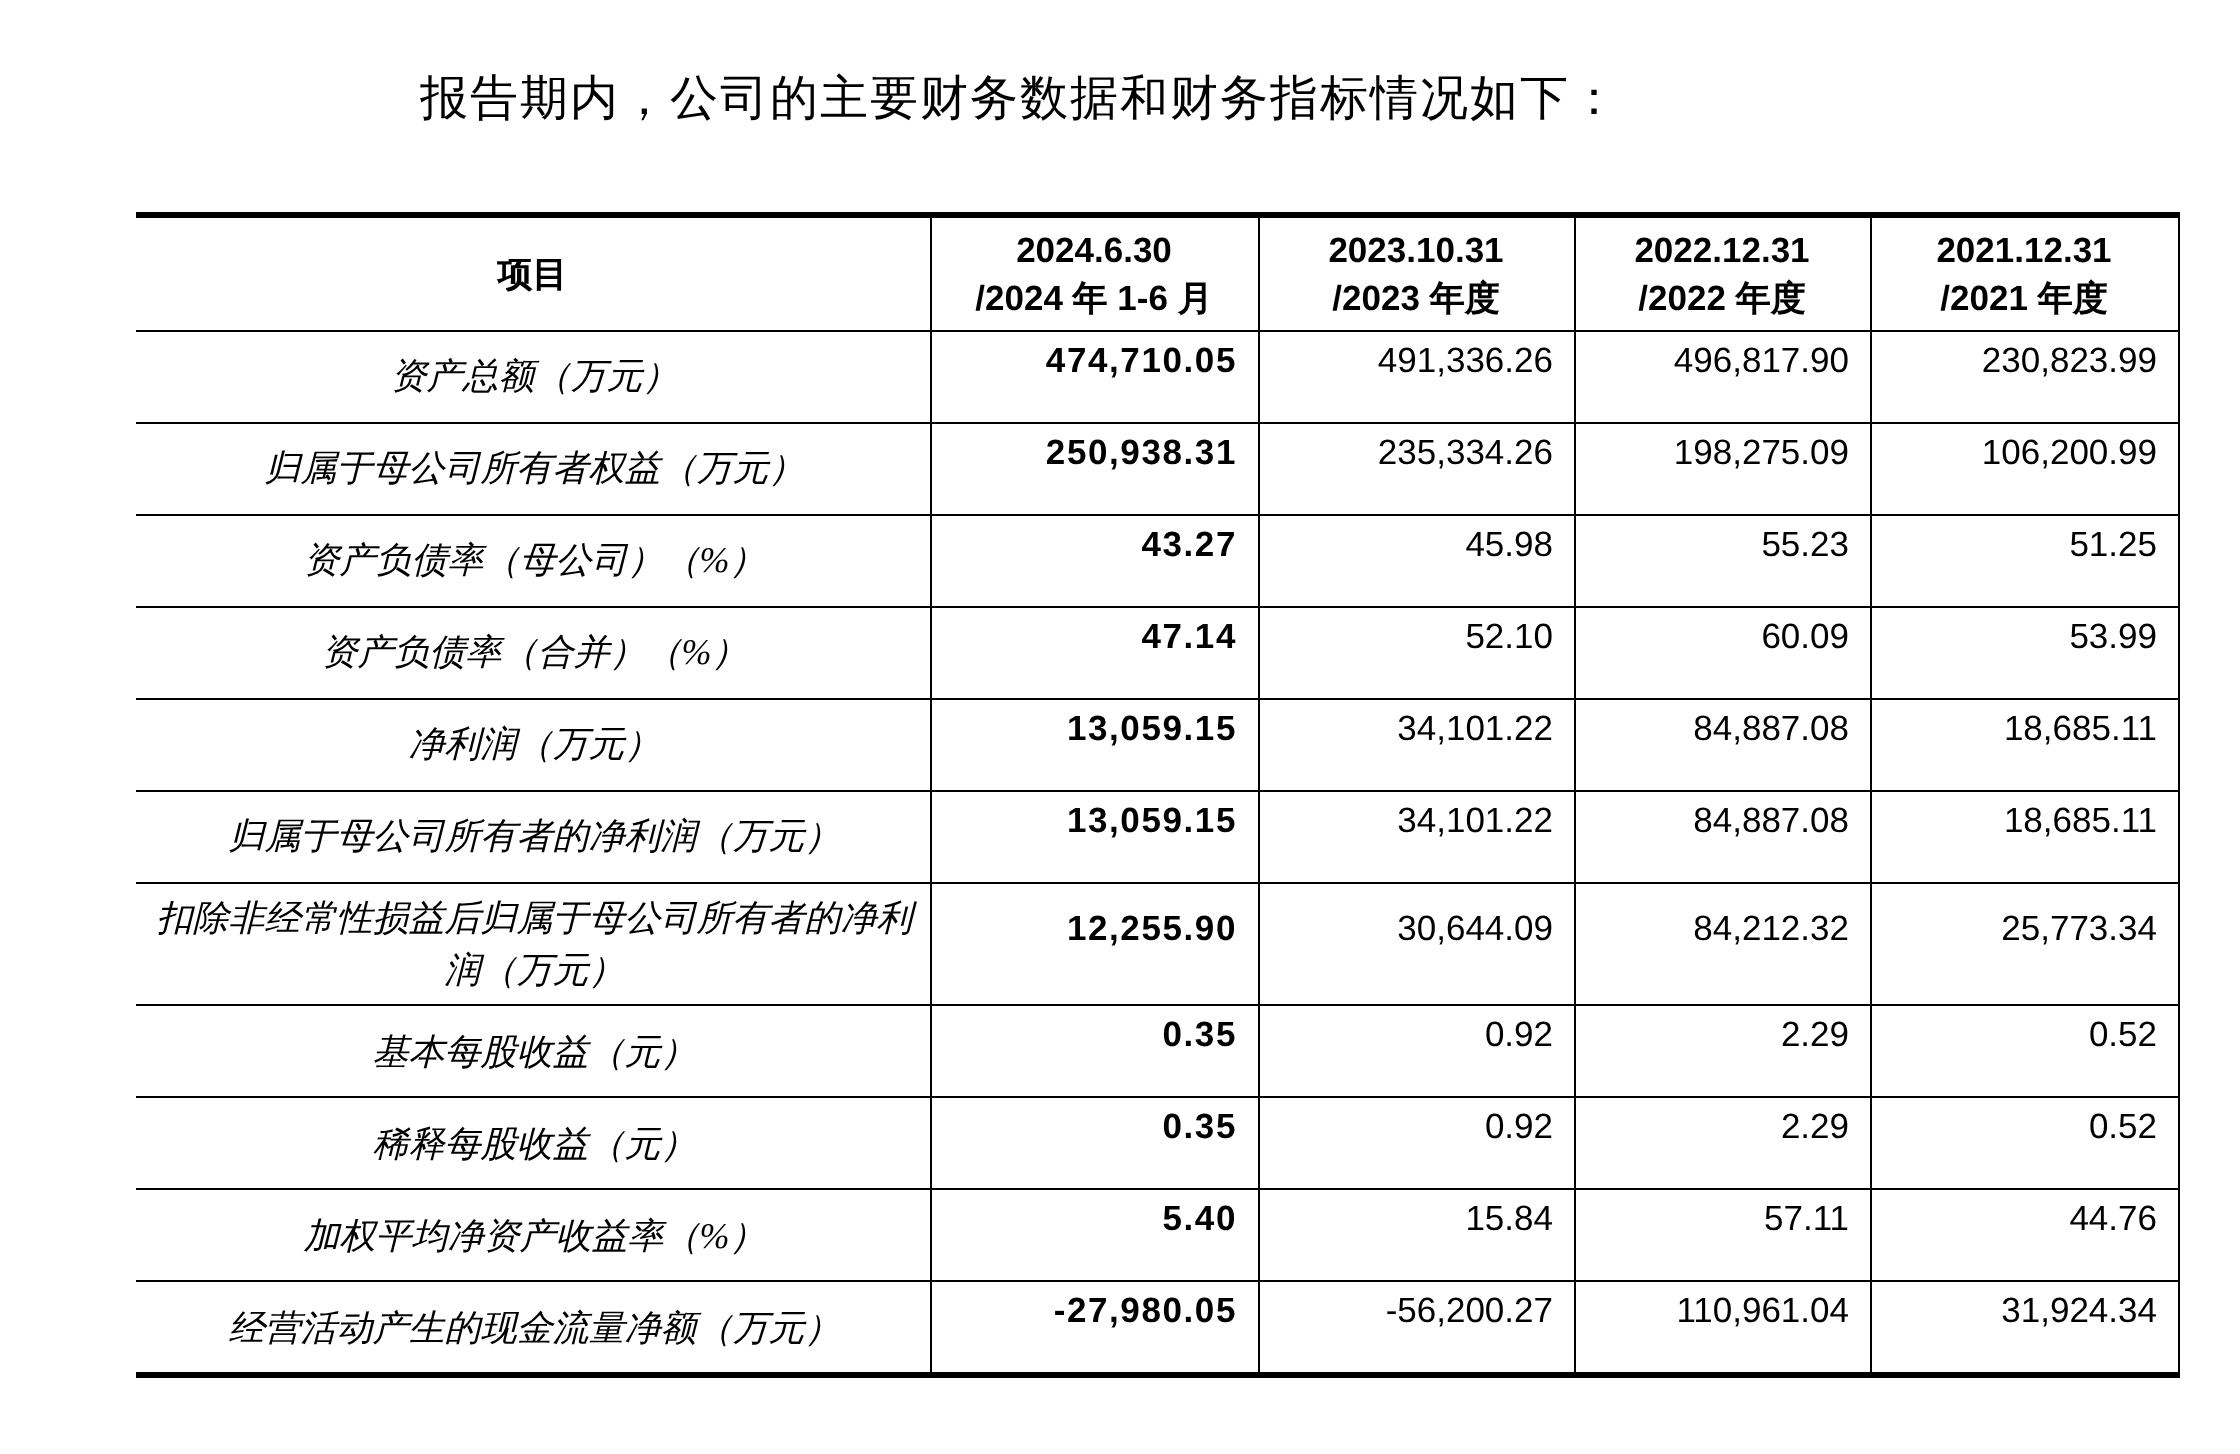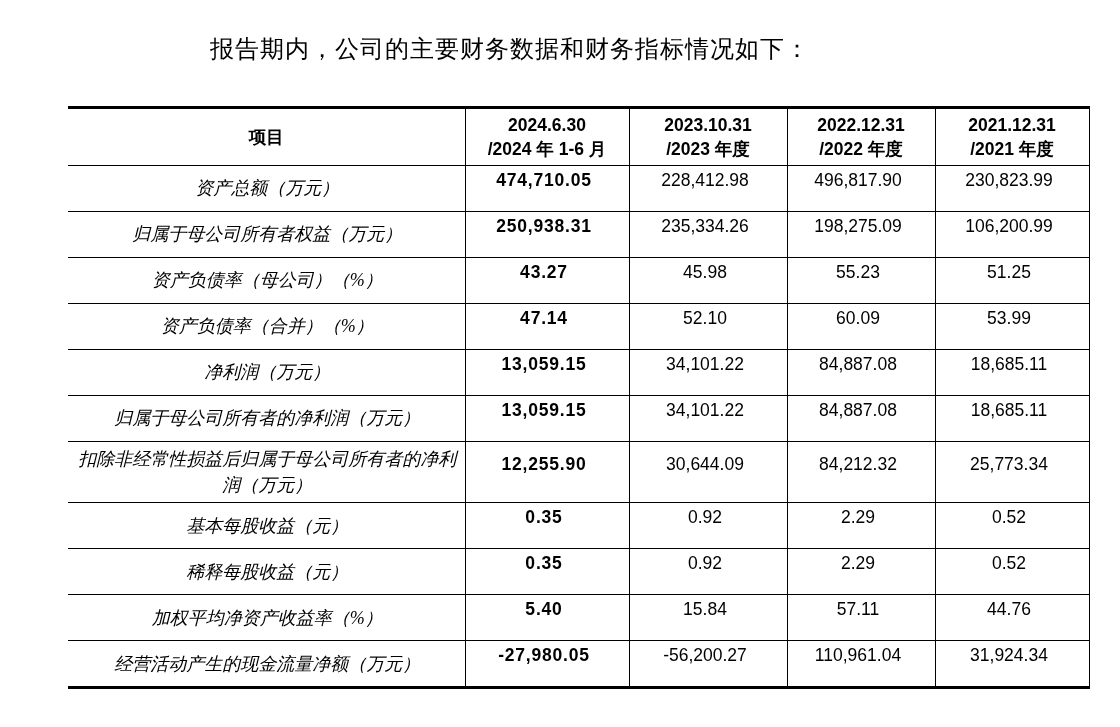--- a/index.html
+++ b/index.html
@@ -61,21 +61,21 @@
   table.fin td.lbl {
     font-size: 18px;
     padding: 4px 8px 4px 10px;
     text-align: center;
     line-height: 1.45;
     font-style: italic;
   }
   table.fin td.num {
     font-family: "Liberation Sans", "DejaVu Sans", sans-serif;
     font-size: 17.5px;
-    text-align: center;
+    text-align: right;
     padding: 4px 10px 20px 4px;
     white-space: nowrap;
   }
   table.fin td.num.cur {
     font-weight: bold;
     letter-spacing: 0.8px;
   }
   table.fin tbody tr { height: 46px; }
   table.fin tbody tr.tall { height: 58px; }
 </style>
@@ -114,21 +114,21 @@
         <th>
           <div>2021.12.31</div>
           <div>/2021 年度</div>
         </th>
       </tr>
     </thead>
     <tbody>
       <tr>
         <td class="lbl">资产总额（万元）</td>
         <td class="num cur">474,710.05</td>
-        <td class="num">228,412.98</td>
+        <td class="num">491,336.26</td>
         <td class="num">496,817.90</td>
         <td class="num">230,823.99</td>
       </tr>
       <tr>
         <td class="lbl">归属于母公司所有者权益（万元）</td>
         <td class="num cur">250,938.31</td>
         <td class="num">235,334.26</td>
         <td class="num">198,275.09</td>
         <td class="num">106,200.99</td>
       </tr>

